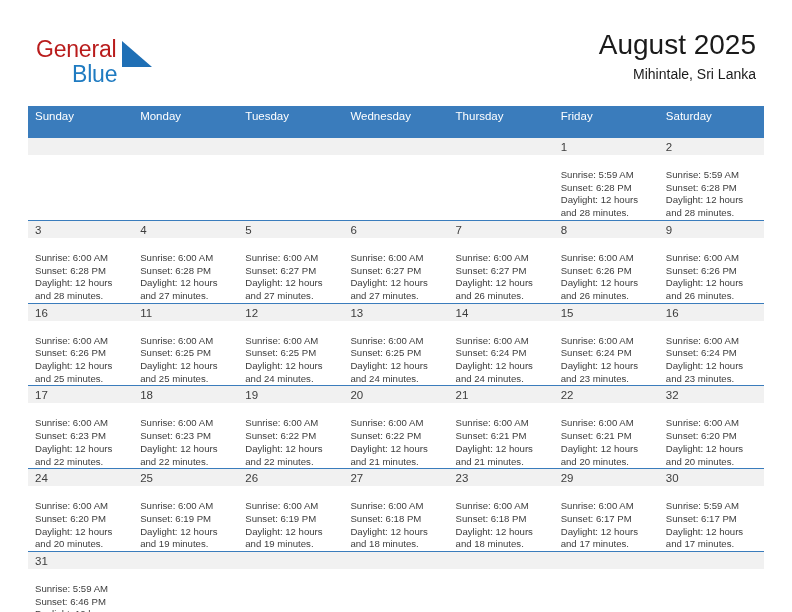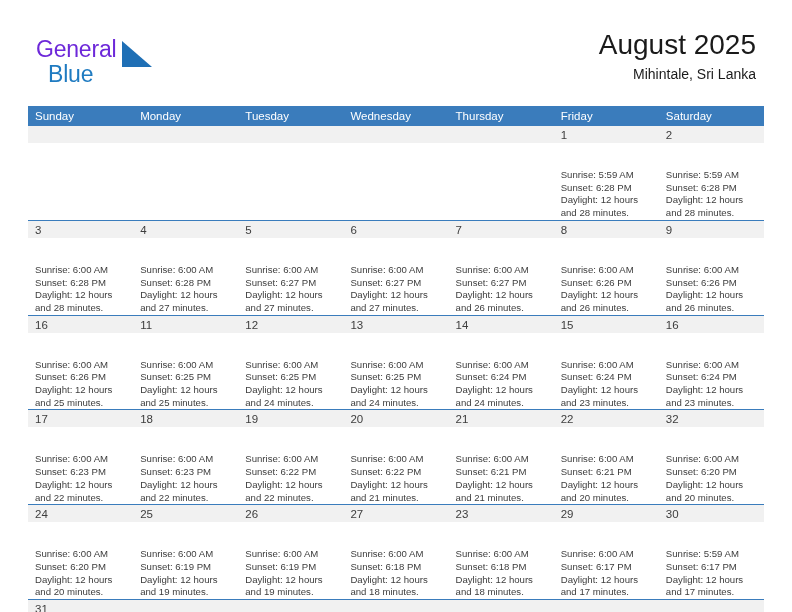--- a/index.html
+++ b/index.html
@@ -35,26 +35,26 @@
     top: 36px;
     width: 180px;
     height: 56px;
   }
   .brand-general {
     position: absolute;
     left: 0;
     top: 0;
     font-size: 23px;
     letter-spacing: -0.2px;
-    color: #6d28d9;
+    color: #b91c1c;
     font-family: "Liberation Sans", sans-serif;
   }
   .brand-blue {
     position: absolute;
-    left: 12px;
+    left: 36px;
     top: 25px;
     font-size: 23px;
     letter-spacing: -0.2px;
     color: #1f7bc1;
     font-family: "Liberation Sans", sans-serif;
   }
   .brand-mark {
     position: absolute;
     left: 86px;
     top: 5px;
@@ -95,21 +95,21 @@
     table-layout: fixed;
   }
   .calendar col { width: 105.15px; }
 
   thead th {
     background: #3a7cbc;
     color: #ffffff;
     font-size: 11.5px;
     font-weight: normal;
     text-align: left;
-    padding: 4px 0 4px 7px;
+    padding: 4px 0 16px 7px;
     height: 17px;
     box-sizing: border-box;
     border: none;
   }
 
   tbody tr.week-row > td {
     vertical-align: top;
     padding: 0;
     border: none;
     border-top: 1px solid #3a7cbc;
@@ -132,21 +132,20 @@
   }
   .daynum {
     font-size: 11.5px;
     color: #3d3d3d;
     padding: 2px 0 0 7px;
     line-height: 15px;
     display: block;
   }
   .cell-lines {
     padding: 14px 6px 0 7px;
-    margin-top: 12px;
   }
   .cell-line {
     font-size: 9.6px;
     color: #3d3d3d;
     line-height: 12.7px;
     white-space: nowrap;
   }
   .cell-empty .daynum-band {
     background: #f1f1f1;
   }

